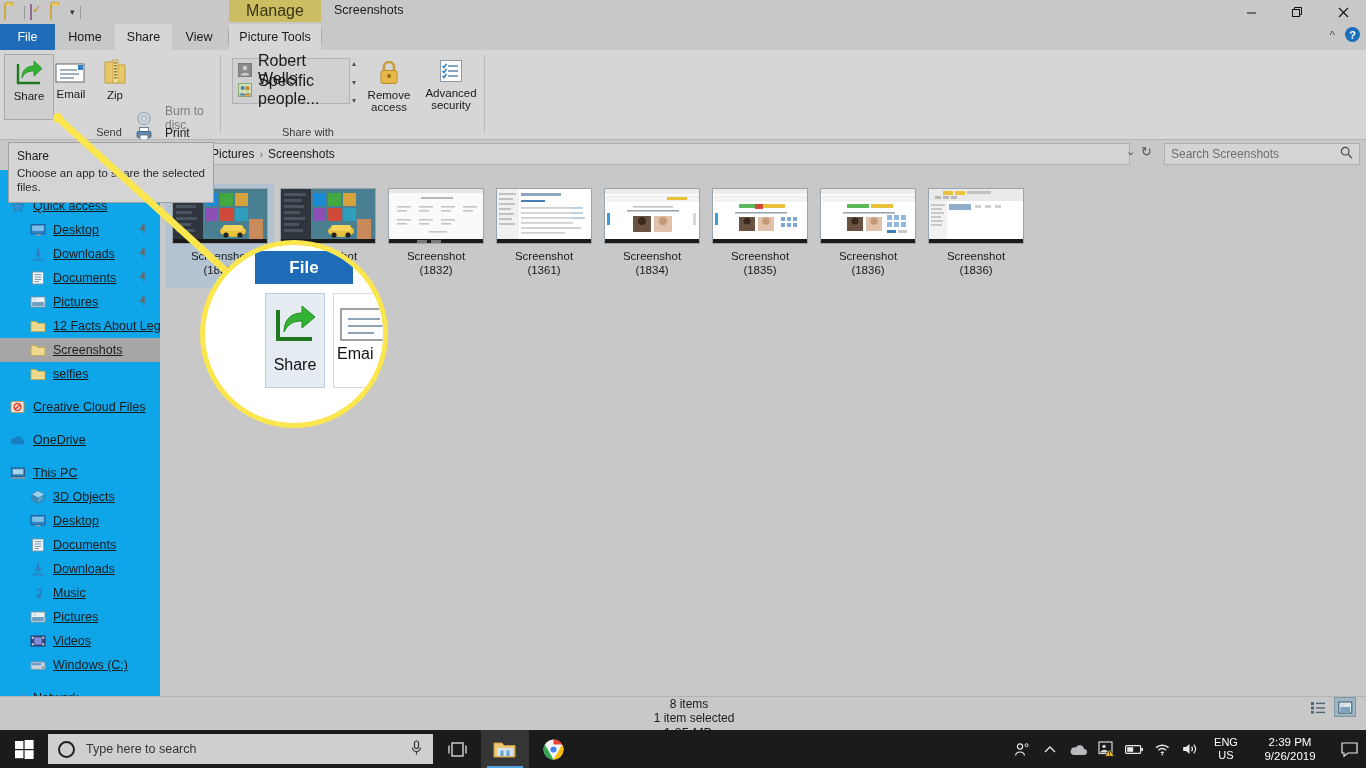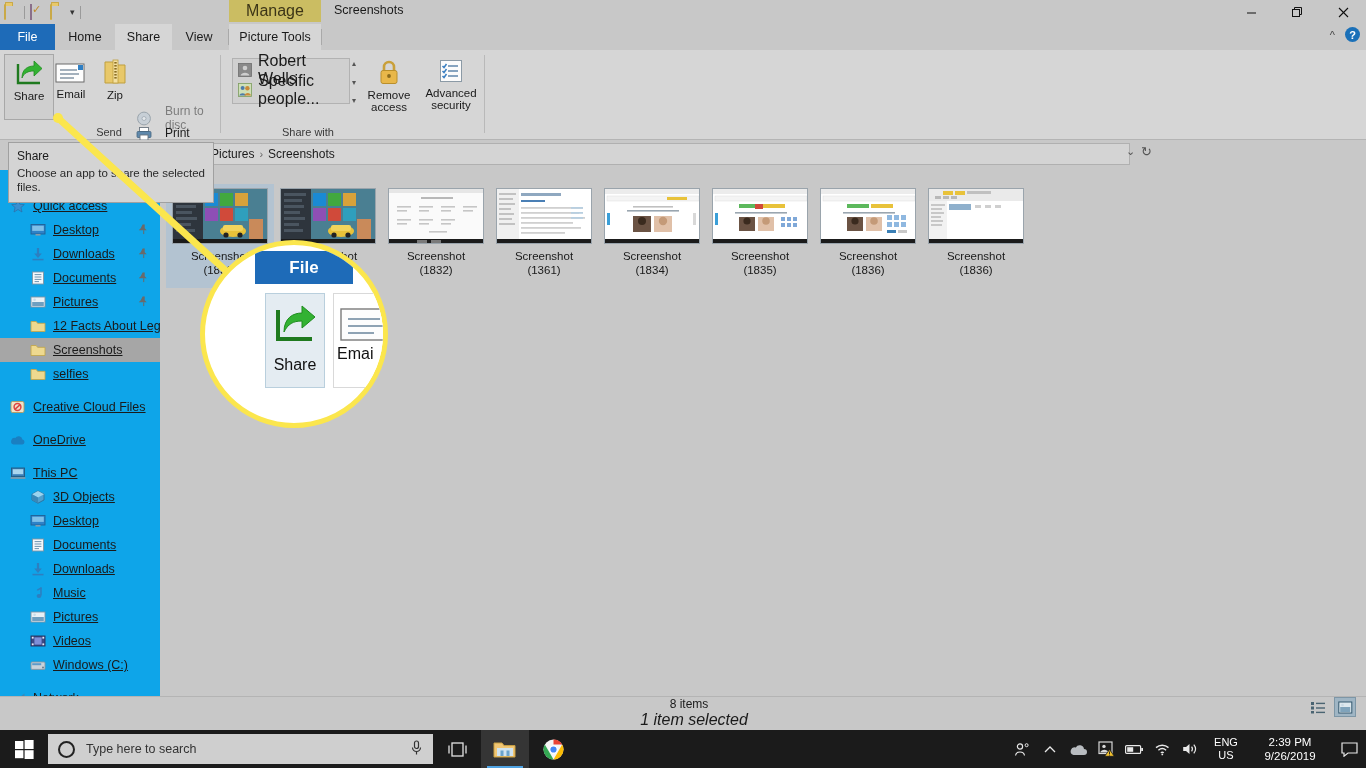--- a/index.html
+++ b/index.html
@@ -98,21 +98,21 @@
   .content { flex:1; background:#c8c8c8; position:relative; padding:14px 0 0 6px; }
   .grid { display:flex; flex-wrap:wrap; align-content:flex-start; }
   .tile { width:108px; height:104px; display:flex; flex-direction:column; align-items:center; padding-top:4px; }
   .tile.sel { background:#b3c3d1; }
   .thumb { width:96px; height:56px; background:#fafafa; border:1px solid #9aa4ac; position:relative; overflow:hidden; }
   .tlabel { font-size:11.5px; color:#1a1a1a; text-align:center; line-height:14px; margin-top:5px; }
 
   
   .statusbar { position:absolute; left:0; bottom:0; width:100%; height:34px; background:#c8c8c8; border-top:1px solid #b4b4b4; display:flex; align-items:center;flex-direction:column; }
   .st-items { font-size:12px; color:#1a1a1a; padding-left:12px; }
-  .st-sel { font-size:16px; color:#1a1a1a; padding-left:22px;font-style:italic; }
+  .st-sel { font-size:12px; color:#1a1a1a; padding-left:22px; }
   .st-size { font-size:13px; color:#1a1a1a; padding-left:10px; }
   .viewbtns { position:absolute; right:10px; display:flex; gap:5px; align-items:center; }
   .vbtn { width:22px; height:20px; display:flex; align-items:center; justify-content:center; }
   .vbtn.active { background:#9fb5c4; border:1px solid #7d96a6; }
 
   
   .tooltip { position:absolute; left:8px; top:142px; width:206px; background:#d4d4d4; border:1px solid #a0a0a0; padding:6px 8px 8px 8px; z-index:40; }
   .tt-title { font-size:12px; color:#1a1a1a; margin-bottom:3px; }
   .tt-body { font-size:11.5px; color:#2a2a2a; line-height:14px; }
 
@@ -375,20 +375,29 @@
           <span class="sep">›</span>
           <span>Screenshots</span>
         </span>
       </div>
 
       <div class="addr-right">
         <span style="font-size:11px;">⌄</span>
         <span style="font-size:13px;">↻</span>
       </div>
 
+      <div class="searchbox">
+        <span class="ph">Search Screenshots</span>
+        <span>
+          <svg width="13" height="13" viewBox="0 0 13 13">
+            <circle cx="5.2" cy="5.2" r="3.8" fill="none" stroke="#4a4a4a" stroke-width="1.2"></circle>
+            <line x1="8" y1="8" x2="12" y2="12.4" stroke="#4a4a4a" stroke-width="1.2"></line>
+          </svg>
+        </span>
+      </div>
     </div>
 
     <div class="wbody">
 
       <div class="navpane">
         <div id="navlist">
             <div class="navitem">
               <span class="ni"><svg width="16" height="14" viewBox="0 0 16 14">
                   <path d="M8 1 L9.8 5.2 L14.3 5.6 L10.9 8.5 L12 13 L8 10.5 L4 13 L5.1 8.5 L1.7 5.6 L6.2 5.2 Z" fill="#3a8fd0" stroke="#2a6fa8" stroke-width="0.7"></path>
                 </svg></span>

